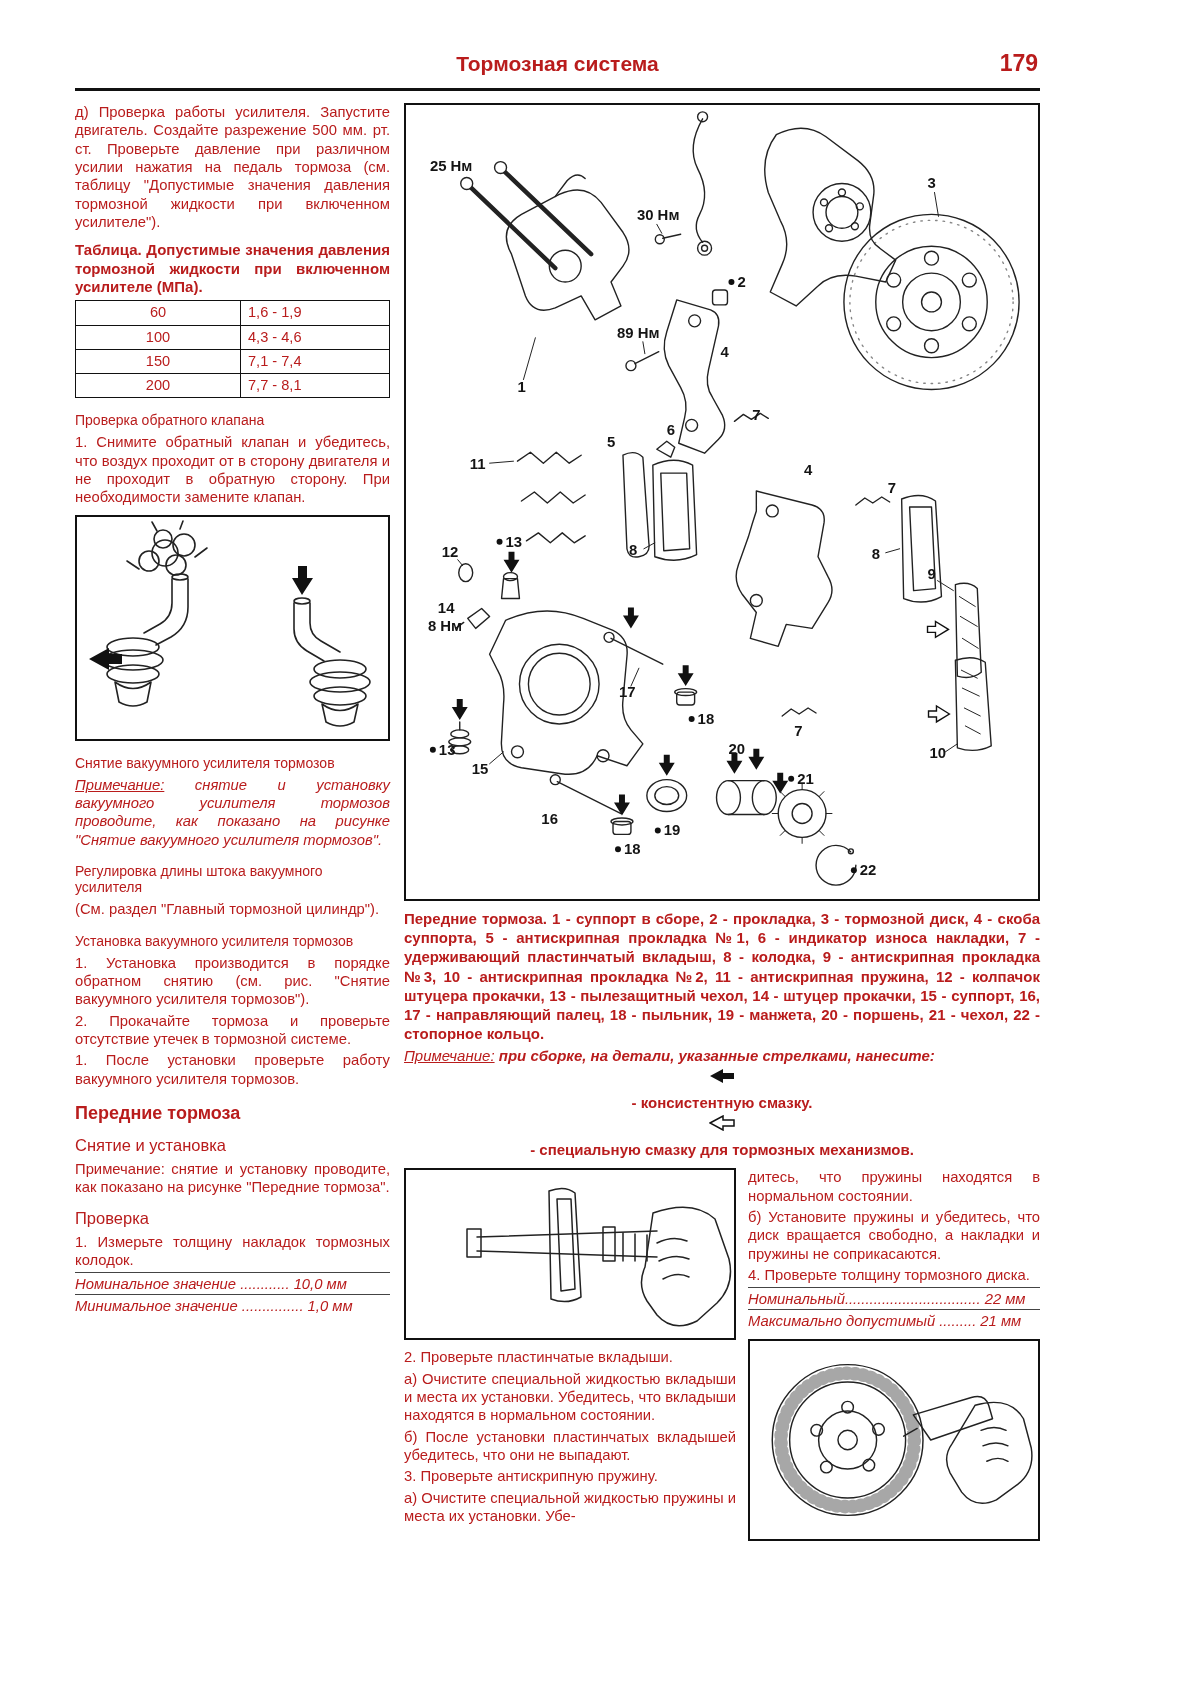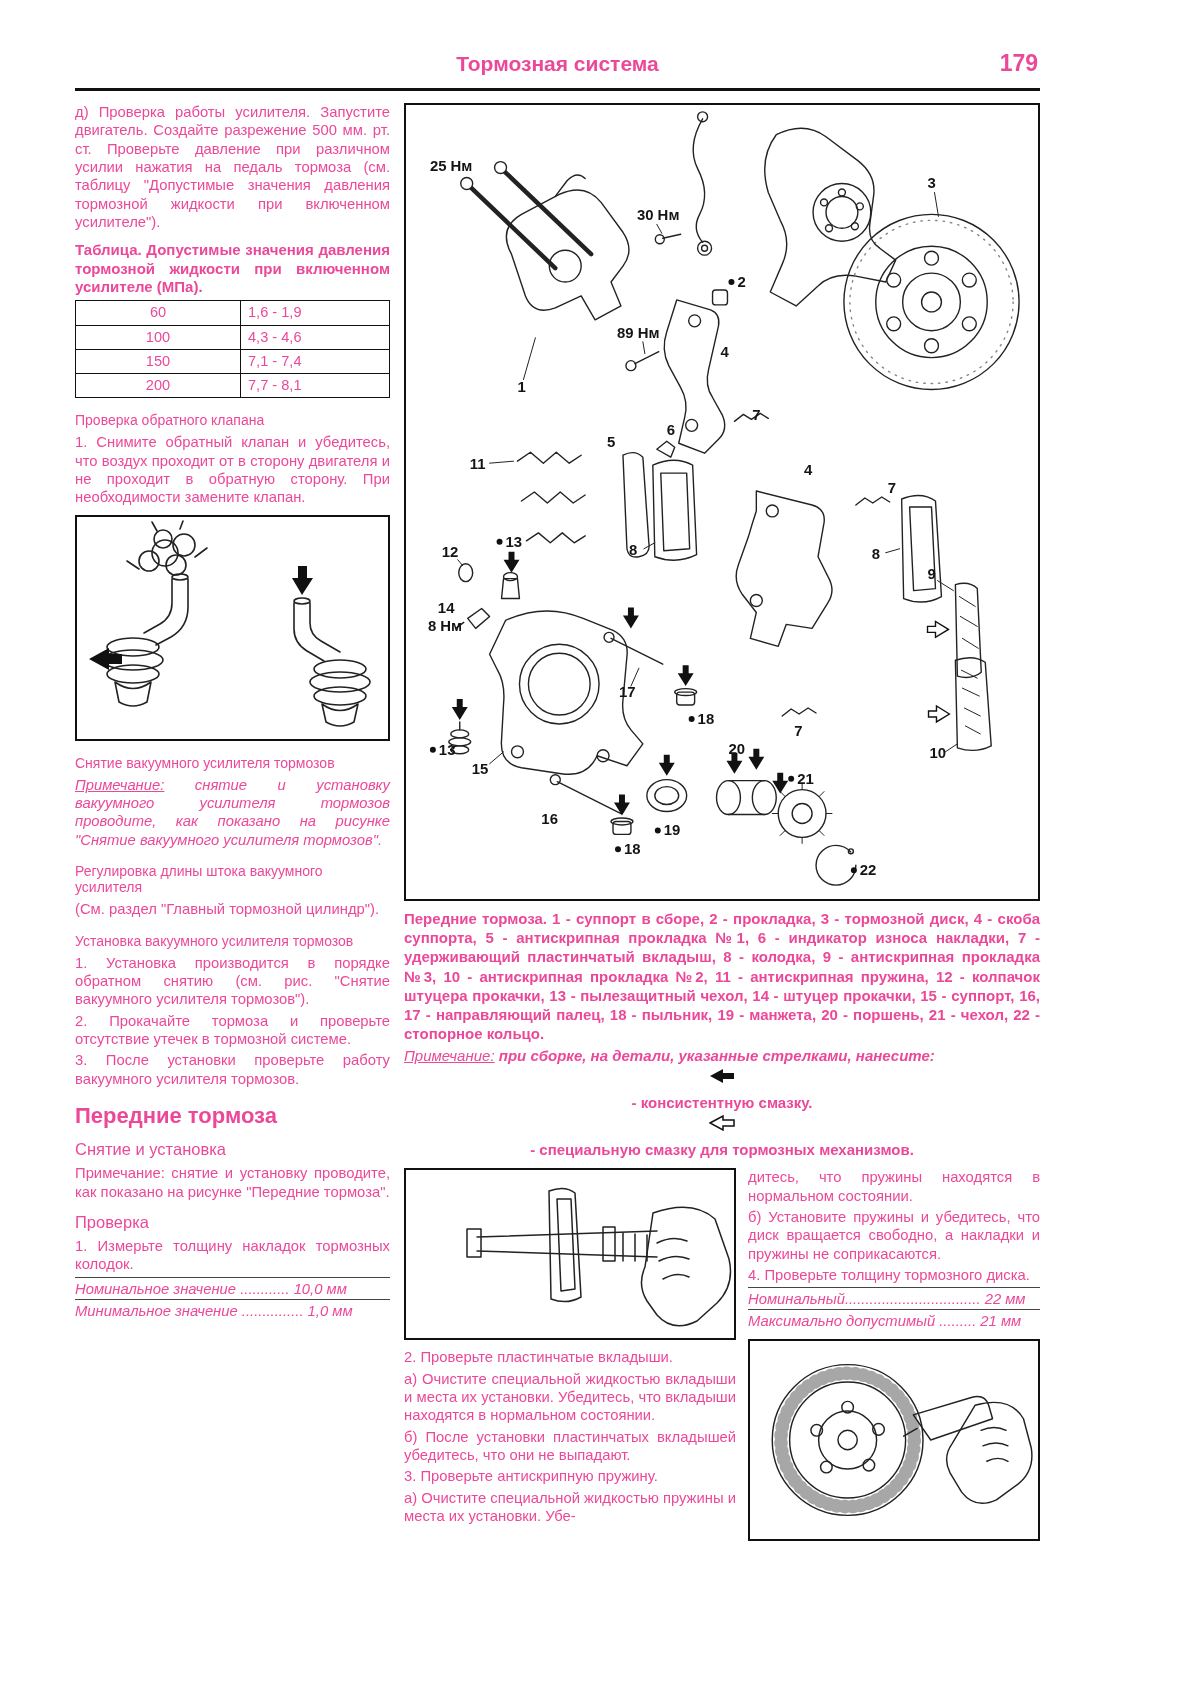--- a/index.html
+++ b/index.html
@@ -1,27 +1,27 @@
 <!DOCTYPE html>
 <html><head>
 <meta charset="utf-8">
 <style>
   html,body{margin:0;padding:0;background:#ffffff;}
-  .page{position:relative;width:1200px;height:1697px;background:#fff;color:#ec4899;
+  .page{position:relative;width:1200px;height:1697px;background:#fff;color:#b91c1c;
         font-family:"Liberation Sans",sans-serif;overflow:hidden;}
   .content{position:absolute;left:75px;top:42px;width:965px;}
   .hdr{position:relative;height:46px;border-bottom:3px solid #111;}
   .hdr-title{position:absolute;left:0;right:0;top:10px;text-align:center;font-size:21px;font-weight:bold;}
   .hdr-num{position:absolute;right:2px;top:8px;font-size:23px;font-weight:bold;}
   .cols{display:flex;gap:14px;margin-top:12px;}
   .col-l{flex:0 0 315px;width:315px;}
   .col-r{flex:0 0 636px;width:636px;}
   p{margin:0 0 3px;}
   .txt{font-size:14.8px;line-height:1.24;text-align:justify;}
-  .h2{font-size:22px;font-weight:bold;margin:16px 0 6px;line-height:1.1;}
+  .h2{font-size:18px;font-weight:bold;margin:16px 0 6px;line-height:1.1;}
   .h3{font-size:14px;font-weight:normal;margin:14px 0 5px;line-height:1.15;}
   .h4{font-size:16.5px;font-weight:normal;margin:12px 0 5px;line-height:1.15;}
   .tbl-cap{font-size:15px;font-weight:bold;text-align:justify;line-height:1.22;margin:10px 0 4px;}
   table.spec{border-collapse:collapse;width:100%;margin:4px 0 8px;}
   .spec th,.spec td{border:1.6px solid #111;font-size:14.6px;padding:3px 7px;font-weight:normal;text-align:left;line-height:1.18;}
   .spec td.num{text-align:center;width:150px;}
   .figbox{border:2px solid #111;background:#fff;display:flex;align-items:center;justify-content:center;overflow:hidden;margin:8px 0;}
   .note-i{font-style:italic;}
   .note-lbl{font-weight:normal;font-style:italic;text-decoration:underline;}
   .specline{font-style:italic;font-size:14.8px;border-top:1px solid #444;padding:3px 0 2px;margin:0;}
@@ -111,21 +111,21 @@
 
      <div class="h3">Снятие вакуумного усилителя тормозов</div>
      <p class="txt"><span class="note-lbl">Примечание:</span><span class="note-i"> снятие и установку вакуумного усилителя тормозов проводите, как показано на рисунке "Снятие вакуумного усилителя тормозов".</span></p>
 
      <div class="h3">Регулировка длины штока вакуумного усилителя</div>
      <p class="txt">(См. раздел "Главный тормозной цилиндр").</p>
 
      <div class="h3">Установка вакуумного усилителя тормозов</div>
      <p class="txt">1. Установка производится в порядке обратном снятию (см. рис. "Снятие вакуумного усилителя тормозов").</p>
      <p class="txt">2. Прокачайте тормоза и проверьте отсутствие утечек в тормозной системе.</p>
-     <p class="txt">3. После установки проверьте работу вакуумного усилителя тормозов.</p>
+     <p class="txt">1. После установки проверьте работу вакуумного усилителя тормозов.</p>
 
      <div class="h2">Передние тормоза</div>
      <div class="h4">Снятие и установка</div>
      <p class="txt">Примечание: снятие и установку проводите, как показано на рисунке "Передние тормоза".</p>
      <div class="h4">Проверка</div>
      <p class="txt">1. Измерьте толщину накладок тормозных колодок.</p>
      <p class="specline">Номинальное значение ............ 10,0 мм</p>
      <p class="specline">Минимальное значение ............... 1,0 мм</p>
    </div>
 

